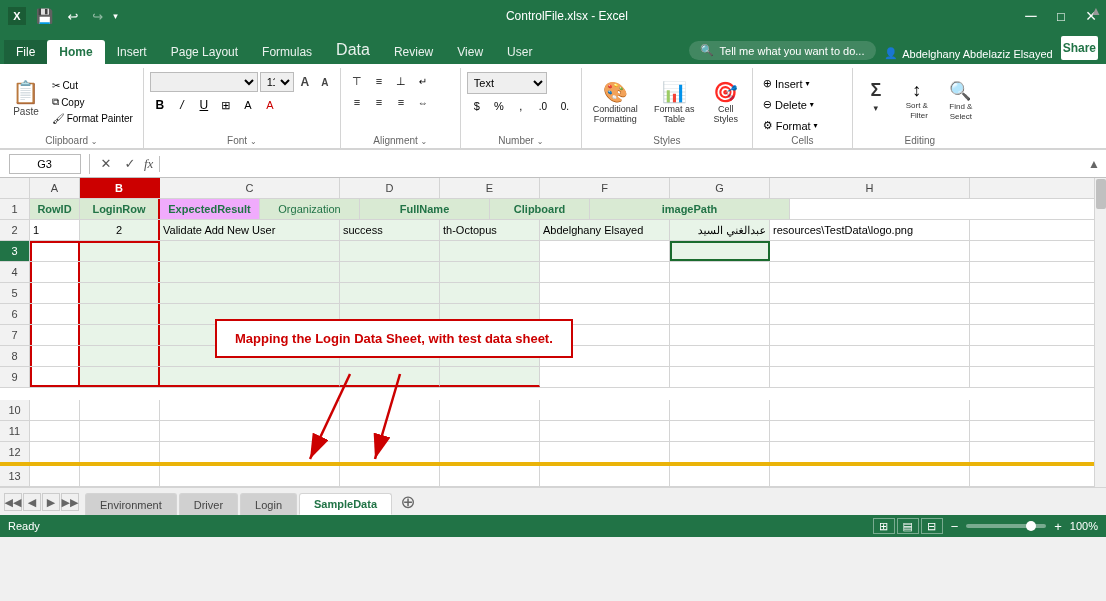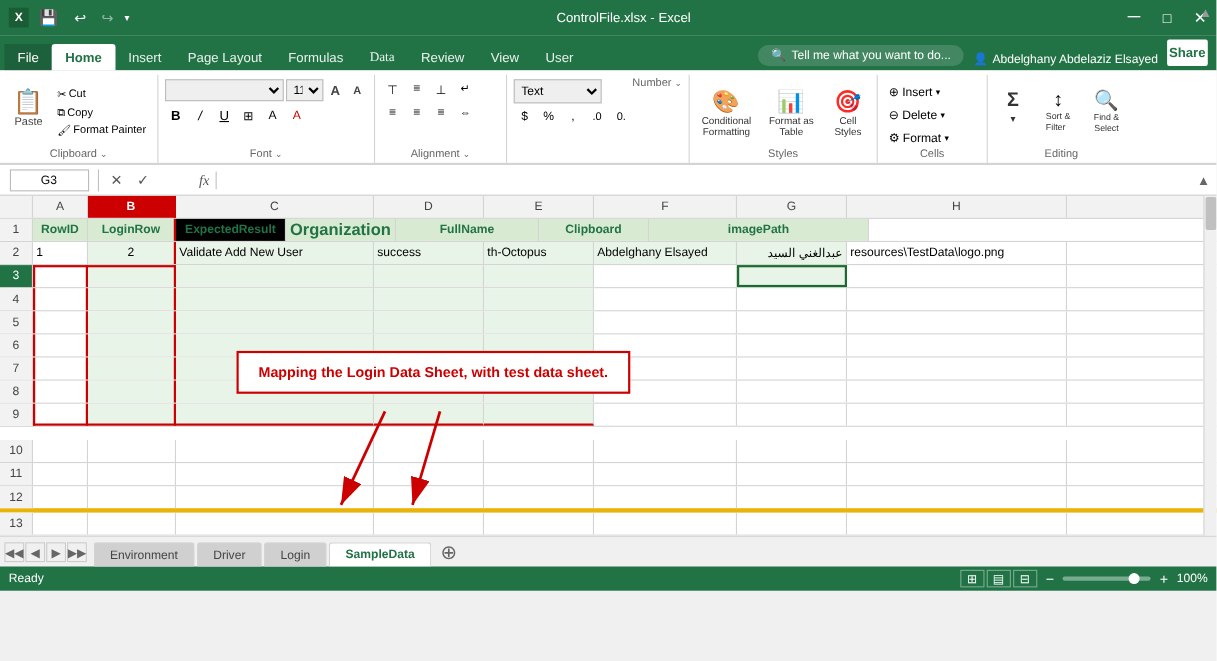--- a/index.html
+++ b/index.html
@@ -24,21 +24,21 @@
     <div style="width:30px; height:32px; display:flex; align-items:center; justify-content:center; cursor:pointer; color:white; font-size:14px;">✕</div>
   </div>
 </div>
 
 <div style="background:#217346; display:flex; align-items:flex-end; padding-left:4px;">
   <div style="padding:5px 12px; color:white; font-size:12px; cursor:pointer; background:rgba(0,0,0,0.15);">File</div>
   <div style="padding:5px 12px; color:#217346; font-size:12px; cursor:pointer; background:white; border-radius:3px 3px 0 0; font-weight:600;">Home</div>
   <div style="padding:5px 12px; color:rgba(255,255,255,0.9); font-size:12px; cursor:pointer;">Insert</div>
   <div style="padding:5px 12px; color:rgba(255,255,255,0.9); font-size:12px; cursor:pointer;">Page Layout</div>
   <div style="padding:5px 12px; color:rgba(255,255,255,0.9); font-size:12px; cursor:pointer;">Formulas</div>
-  <div style="padding:5px 12px; color:rgba(255,255,255,0.9); font-size:12px; cursor:pointer;font-family:Liberation Serif, serif;">Data</div>
+  <div style="padding:5px 12px; color:rgba(255,255,255,0.9); font-size:16px; cursor:pointer;">Data</div>
   <div style="padding:5px 12px; color:rgba(255,255,255,0.9); font-size:12px; cursor:pointer;">Review</div>
   <div style="padding:5px 12px; color:rgba(255,255,255,0.9); font-size:12px; cursor:pointer;">View</div>
   <div style="padding:5px 12px; color:rgba(255,255,255,0.9); font-size:12px; cursor:pointer;">User</div>
   <div style="flex:1;"></div>
   <div style="display:flex; align-items:center; background:rgba(255,255,255,0.15); border-radius:14px; padding:3px 12px; gap:5px; margin:4px 8px; color:white; font-size:11px; cursor:pointer;">
     <span>🔍</span>
     <span>Tell me what you want to do...</span>
   </div>
   <div style="color:white; font-size:11px; display:flex; align-items:center; gap:4px; margin-right:8px; padding-bottom:4px;">
     <span>👤</span>
@@ -106,21 +106,21 @@
       <div style="display:flex; gap:2px;">
         <div style="width:20px; height:18px; display:flex; align-items:center; justify-content:center; cursor:pointer; font-size:11px;">≡</div>
         <div style="width:20px; height:18px; display:flex; align-items:center; justify-content:center; cursor:pointer; font-size:11px;">≡</div>
         <div style="width:20px; height:18px; display:flex; align-items:center; justify-content:center; cursor:pointer; font-size:11px;">≡</div>
         <div style="width:20px; height:18px; display:flex; align-items:center; justify-content:center; cursor:pointer; font-size:10px;">⇔</div>
       </div>
     </div>
     <div style="font-size:10px; color:#666; text-align:center;">Alignment <span style="font-size:8px;">⌄</span></div>
   </div>
 
-  <div style="display:flex; flex-direction:row; border-right:1px solid #d4d4d4; padding:2px 6px; min-width:90px;">
+  <div style="display:flex; flex-direction:column; border-right:1px solid #d4d4d4; padding:2px 6px; min-width:90px;">
     <div style="flex:1; display:flex; flex-direction:column; gap:3px; padding-top:2px;">
       <select style="border:1px solid #bbb; font-size:11px; width:80px; height:22px; padding:0 2px;">
         <option>Text</option>
       </select>
       <div style="display:flex; gap:2px; align-items:center;">
         <div style="width:20px; height:18px; display:flex; align-items:center; justify-content:center; cursor:pointer; font-size:11px;">$</div>
         <div style="width:20px; height:18px; display:flex; align-items:center; justify-content:center; cursor:pointer; font-size:11px;">%</div>
         <div style="width:20px; height:18px; display:flex; align-items:center; justify-content:center; cursor:pointer; font-size:11px;">,</div>
         <div style="width:20px; height:18px; display:flex; align-items:center; justify-content:center; cursor:pointer; font-size:10px;">.0</div>
         <div style="width:20px; height:18px; display:flex; align-items:center; justify-content:center; cursor:pointer; font-size:10px;">0.</div>
@@ -163,42 +163,42 @@
   </div>
 
   <div style="display:flex; flex-direction:column; padding:2px 6px; min-width:120px;">
     <div style="flex:1; display:flex; gap:4px; align-items:flex-start; padding-top:6px;">
       <div style="display:flex; flex-direction:column; align-items:center; width:34px; cursor:pointer; padding:4px 2px;">
         <div style="font-size:18px; font-weight:bold; color:#333;">Σ</div>
         <div style="font-size:9px; color:#333; margin-top:2px;">▾</div>
       </div>
       <div style="display:flex; flex-direction:column; align-items:center; width:40px; cursor:pointer; padding:4px 2px;">
         <div style="font-size:18px;">↕</div>
-        <div style="font-size:8px; text-align:left; line-height:1.2; color:#333;">Sort &amp;<br>Filter</div>
+        <div style="font-size:8px; text-align:right; line-height:1.2; color:#333;">Sort &amp;<br>Filter</div>
       </div>
       <div style="display:flex; flex-direction:column; align-items:center; width:40px; cursor:pointer; padding:4px 2px;">
         <div style="font-size:18px;">🔍</div>
         <div style="font-size:8px; text-align:center; line-height:1.2; color:#333;">Find &amp;<br>Select</div>
       </div>
     </div>
     <div style="font-size:10px; color:#666; text-align:center;">Editing</div>
   </div>
 
   <div style="flex:1;"></div>
   <div style="position:absolute; right:4px; top:4px; cursor:pointer; font-size:12px; color:#999;">▲</div>
 </div>
 
 <div style="background:white; border-bottom:1px solid #c0c0c0; height:28px; display:flex; align-items:center;">
   <div style="border-right:1px solid #c0c0c0; padding:0 4px; display:flex; align-items:center; min-width:90px; justify-content:center;">
     <input value="G3" style="border: 1px solid rgb(187, 187, 187); font-size: 11px; width: 72px; height: 20px; padding: 1px 3px; text-align: center;">
   </div>
   <div style="display:flex; align-items:center; gap:4px; padding:0 6px; border-right:1px solid #c0c0c0;">
     <div style="cursor:pointer; color:#555; font-size:13px; width:20px; text-align:center;">✕</div>
     <div style="cursor:pointer; color:#555; font-size:13px; width:20px; text-align:center;">✓</div>
-    <div style="font-style:italic; color:#555; font-size:13px; font-family:serif;margin-left:37px;">fx</div>
+    <div style="font-style:italic; color:#555; font-size:13px; font-family:serif;">fx</div>
   </div>
   <div style="flex:1; display:flex; align-items:center; padding:0 6px;">
     <input style="border: none; outline: none; font-size: 12px; width: 100%; height: 22px;" value="">
   </div>
   <div style="cursor:pointer; color:#666; font-size:12px; padding:0 6px;">▲</div>
 </div>
 
 <div style="position:relative; background:white; overflow:hidden; display:flex; flex-direction:column;">
 
   <div style="display:flex; background:#f2f2f2; border-bottom:1px solid #d4d4d4; user-select:none;">
@@ -212,22 +212,22 @@
     <div style="width:100px; min-width:100px; text-align:center; border-right:1px solid #d4d4d4; font-size:11px; color:#444; height:20px; display:flex; align-items:center; justify-content:center;">G</div>
     <div style="width:200px; min-width:200px; text-align:center; border-right:1px solid #d4d4d4; font-size:11px; color:#444; height:20px; display:flex; align-items:center; justify-content:center;">H</div>
   </div>
 
   <div style="display:flex; flex-direction:column; position:relative;">
 
     <div style="display:flex; border-bottom:1px solid #d4d4d4;">
       <div style="width:30px; min-width:30px; text-align:center; border-right:1px solid #d4d4d4; background:#f2f2f2; font-size:11px; color:#444; height:20px; display:flex; align-items:center; justify-content:center; cursor:pointer;">1</div>
       <div style="width:50px; min-width:50px; border-right:1px solid #d4d4d4; font-size:11px; background:#d9ead3; color:#217346; font-weight:bold; height:20px; padding:1px 3px; display:flex; align-items:center; justify-content:center; overflow:hidden;">RowID</div>
       <div style="width:80px; min-width:80px; border-right:2px solid #cc0000; font-size:11px; background:#d9ead3; color:#217346; font-weight:bold; height:20px; padding:1px 3px; display:flex; align-items:center; justify-content:center; overflow:hidden;">LoginRow</div>
-      <div style="width:100px; min-width:100px; border-right:1px solid #d4d4d4; font-size:11px; background:#000000; color:#217346; font-weight:bold; height:20px; padding:1px 3px; display:flex; align-items:center; justify-content:center; overflow:hidden;">ExpectedResult</div>
-      <div style="width:100px; min-width:100px; border-right:1px solid #d4d4d4; font-size:15px; background:#d9ead3; color:#217346; font-weight:bold; height:20px; padding:1px 3px; display:flex; align-items:center; justify-content:center; overflow:hidden;">Organization</div>
+      <div style="width:100px; min-width:100px; border-right:1px solid #d4d4d4; font-size:11px; background:#f0abfc; color:#217346; font-weight:bold; height:20px; padding:1px 3px; display:flex; align-items:center; justify-content:center; overflow:hidden;">ExpectedResult</div>
+      <div style="width:100px; min-width:100px; border-right:1px solid #d4d4d4; font-size:11px; background:#d9ead3; color:#217346; font-weight:normal; height:20px; padding:1px 3px; display:flex; align-items:center; justify-content:center; overflow:hidden;">Organization</div>
       <div style="width:130px; min-width:130px; border-right:1px solid #d4d4d4; font-size:11px; background:#d9ead3; color:#217346; font-weight:bold; height:20px; padding:1px 3px; display:flex; align-items:center; justify-content:center; overflow:hidden;">FullName</div>
       <div style="width:100px; min-width:100px; border-right:1px solid #d4d4d4; font-size:11px; background:#d9ead3; color:#217346; font-weight:bold; height:20px; padding:1px 3px; display:flex; align-items:center; justify-content:center; overflow:hidden;">Clipboard</div>
       <div style="width:200px; min-width:200px; border-right:1px solid #d4d4d4; font-size:11px; background:#d9ead3; color:#217346; font-weight:bold; height:20px; padding:1px 3px; display:flex; align-items:center; justify-content:center; overflow:hidden;">imagePath</div>
     </div>
 
     <div style="display:flex; border-bottom:1px solid #d4d4d4;">
       <div style="width:30px; min-width:30px; text-align:center; border-right:1px solid #d4d4d4; background:#f2f2f2; font-size:11px; color:#444; height:20px; display:flex; align-items:center; justify-content:center; cursor:pointer;">2</div>
       <div style="width:50px; min-width:50px; border-right:1px solid #d4d4d4; font-size:11px; height:20px; padding:1px 3px; display:flex; align-items:center; overflow:hidden;">1</div>
       <div style="width:80px; min-width:80px; border-right:2px solid #cc0000; font-size:11px; background:#e8f4e8; height:20px; padding:1px 3px; display:flex; align-items:center; justify-content:center; overflow:hidden;">2</div>
       <div style="width:180px; min-width:180px; border-right:1px solid #d4d4d4; font-size:11px; background:#e8f4e8; height:20px; padding:1px 3px; display:flex; align-items:center; overflow:hidden;">Validate Add New User</div>

